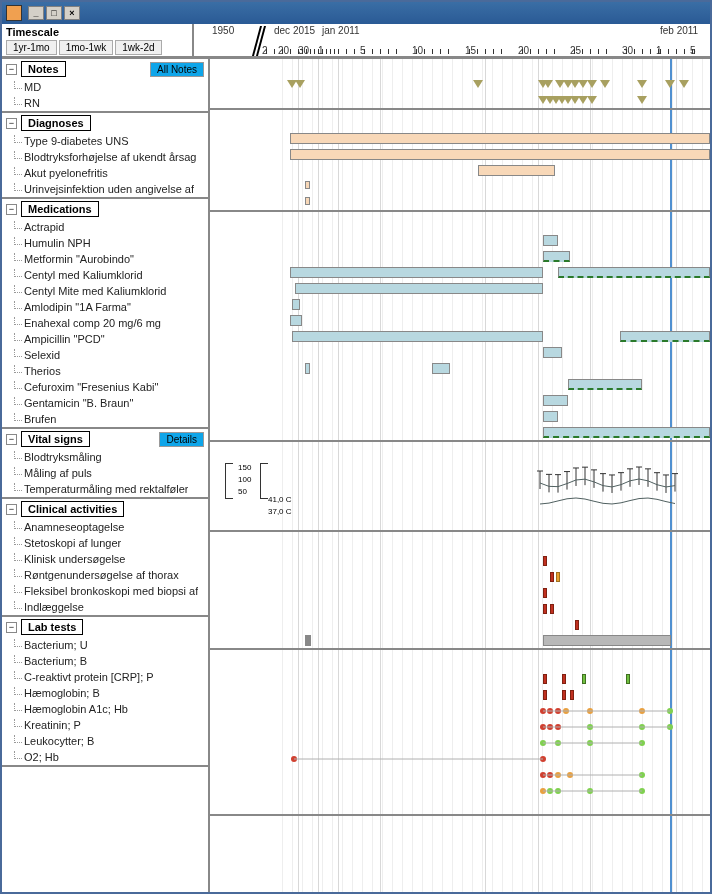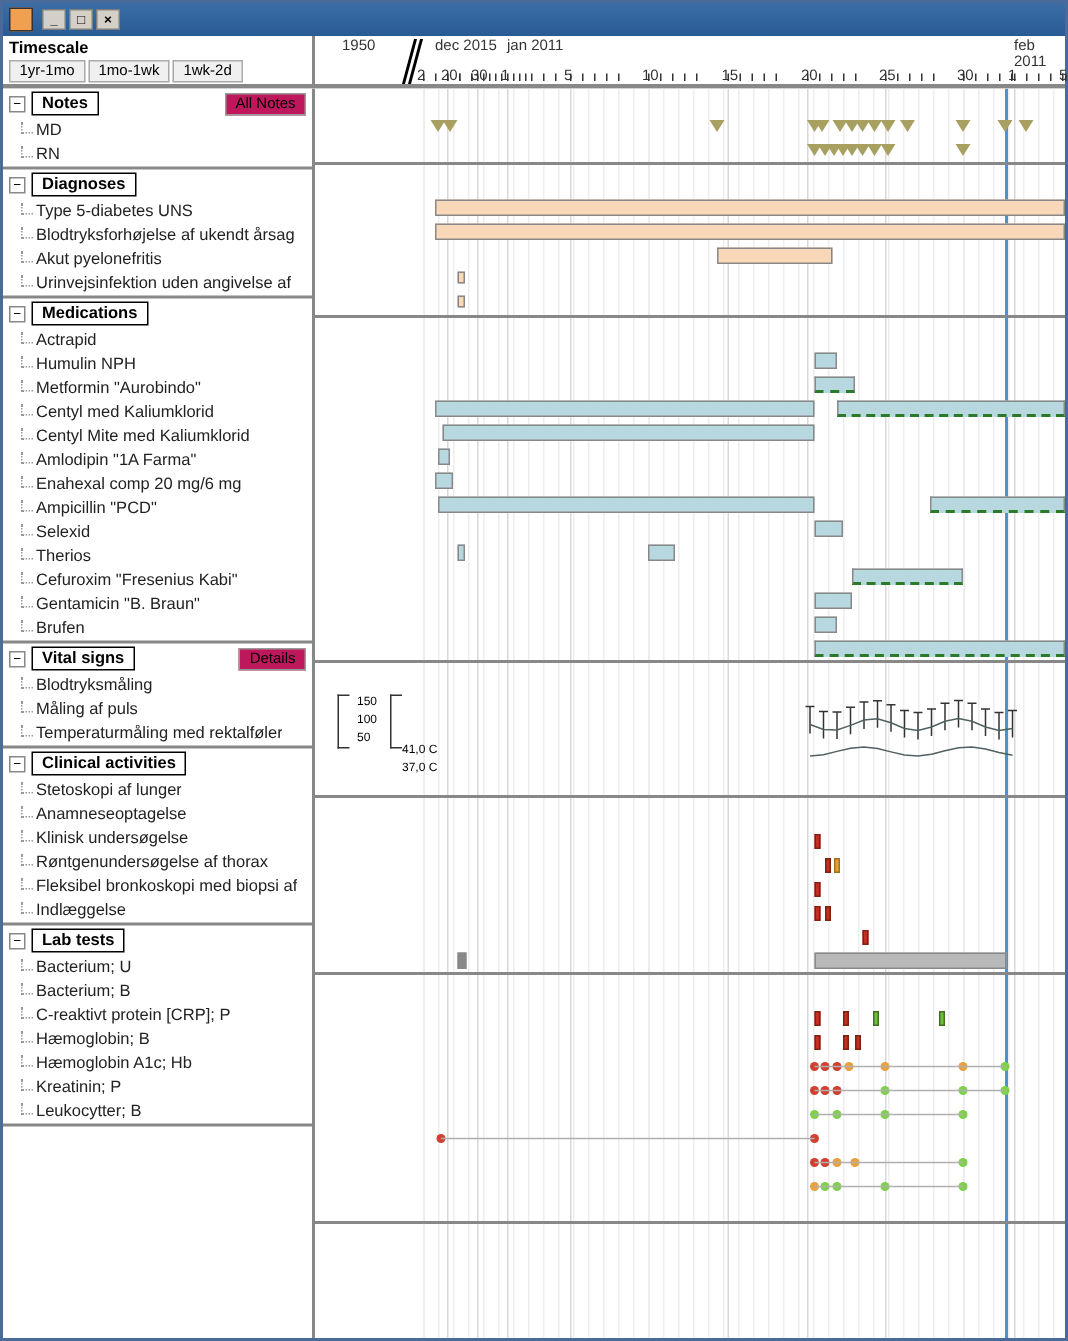--- a/index.html
+++ b/index.html
@@ -5,41 +5,41 @@
 * { box-sizing: border-box; margin: 0; padding: 0; }
 body { font-family: "Segoe UI", Tahoma, sans-serif; font-size: 11px; background: #d4d0c8; }
 .window { width: 712px; height: 894px; border: 2px solid #4a6a9a; background: #fff; display: flex; flex-direction: column; position: relative; }
 .titlebar { background: linear-gradient(to bottom, #3a6ea5, #2a5a95); color: #fff; height: 22px; display: flex; align-items: center; padding: 0 4px; font-weight: bold; font-size: 11px; }
 .titlebar .icon { width: 16px; height: 16px; background: #f0a050; border: 1px solid #333; margin-right: 6px; }
 .titlebar .title { flex: 1; }
 .winctrls { display: flex; gap: 2px; }
 .winctrls div { width: 16px; height: 14px; background: #d4d0c8; border: 1px solid #808080; display: flex; align-items: center; justify-content: center; font-size: 9px; color: #000; cursor: pointer; }
 
 .toolbar { height: 34px; border-bottom: 2px solid #888; display: flex; background: #fff; }
-.left-toolbar { width: 208px; padding: 2px 4px; border-right: 2px solid #888; }
+.left-toolbar { width: 192px; padding: 2px 4px; border-right: 2px solid #888; }
 .left-toolbar .label { font-weight: bold; font-size: 11px; margin-bottom: 2px; }
 .tsbuttons { display: flex; gap: 2px; }
 .tsbuttons div { border: 1px solid #aaa; padding: 1px 6px; background: #f0f0f0; cursor: pointer; font-size: 10px; }
 .right-toolbar { flex: 1; position: relative; background: #fff; }
 .ruler { height: 100%; position: relative; }
 .ruler-label { position: absolute; top: 1px; font-size: 10px; color: #333; }
 .axis-break { position: absolute; left: 60px; top: 0; bottom: 0; width: 12px; }
 .axis-break::before, .axis-break::after { content: ""; position: absolute; width: 2px; height: 30px; background: #000; top: 2px; transform: skewX(-15deg); }
 .axis-break::before { left: 2px; }
 .axis-break::after { left: 6px; }
 
 .main { flex: 1; display: flex; overflow: hidden; border-top: 1px solid #888; }
 .sidebar { width: 208px; border-right: 2px solid #888; background: #fff; overflow: hidden; }
 .timeline { flex: 1; background: #fff; position: relative; overflow: hidden; }
 
 .section { border-bottom: 2px solid #888; }
 .section-header { display: flex; align-items: center; padding: 2px 4px; }
 .expand { width: 11px; height: 11px; border: 1px solid #888; display: flex; align-items: center; justify-content: center; font-size: 9px; line-height: 1; margin-right: 4px; cursor: pointer; background: #fff; }
 .section-title { font-weight: bold; border: 1px solid #000; padding: 1px 6px; background: #fff; }
-.section-header .extra-btn { border: 1px solid #999; padding: 1px 6px; margin-left: auto; background: #be185d; cursor: pointer; font-size: 10px; }
+.section-header .extra-btn { border: 1px solid #999; padding: 1px 6px; margin-left: auto; background: #0ea5e9; cursor: pointer; font-size: 10px; }
 .row { padding: 1px 4px 1px 12px; height: 16px; display: flex; align-items: center; }
 .row .tree-line { width: 8px; border-left: 1px dotted #999; border-bottom: 1px dotted #999; height: 8px; margin-right: 2px; margin-top: -4px; }
 .row-label { white-space: nowrap; overflow: hidden; text-overflow: clip; font-size: 11px; color: #222; }
 
 .timeline-content { position: absolute; inset: 0; }
 .grid-line { position: absolute; top: 0; bottom: 0; width: 1px; background: #d8d8d8; }
 .today-line { position: absolute; top: 0; bottom: 0; width: 2px; background: #5090d0; }
 .section-divider { position: absolute; left: 0; right: 0; height: 2px; background: #888; }
 .bar { position: absolute; height: 11px; top: 2px; border: 1px solid #888; }
 .bar-peach { background: #f8d8b8; }
@@ -183,21 +183,21 @@
             <span class="row-label">RN</span>
           </div>
         </div>
         <div class="section">
           <div class="section-header">
             <div class="expand">−</div>
             <span class="section-title">Diagnoses</span>
           </div>
           <div class="row">
             <div class="tree-line"></div>
-            <span class="row-label">Type 5-diabetes UNS</span>
+            <span class="row-label">Type 9-diabetes UNS</span>
           </div>
           <div class="row">
             <div class="tree-line"></div>
             <span class="row-label">Blodtryksforhøjelse af ukendt årsag</span>
           </div>
           <div class="row">
             <div class="tree-line"></div>
             <span class="row-label">Akut pyelonefritis</span>
           </div>
           <div class="row">
@@ -282,25 +282,25 @@
             <span class="row-label">Temperaturmåling med rektalføler</span>
           </div>
         </div>
         <div class="section">
           <div class="section-header">
             <div class="expand">−</div>
             <span class="section-title">Clinical activities</span>
           </div>
           <div class="row">
             <div class="tree-line"></div>
+            <span class="row-label">Anamneseoptagelse</span>
+          </div>
+          <div class="row">
+            <div class="tree-line"></div>
             <span class="row-label">Stetoskopi af lunger</span>
-          </div>
-          <div class="row">
-            <div class="tree-line"></div>
-            <span class="row-label">Anamneseoptagelse</span>
           </div>
           <div class="row">
             <div class="tree-line"></div>
             <span class="row-label">Klinisk undersøgelse</span>
           </div>
           <div class="row">
             <div class="tree-line"></div>
             <span class="row-label">Røntgenundersøgelse af thorax</span>
           </div>
           <div class="row">
@@ -337,20 +337,24 @@
             <div class="tree-line"></div>
             <span class="row-label">Hæmoglobin A1c; Hb</span>
           </div>
           <div class="row">
             <div class="tree-line"></div>
             <span class="row-label">Kreatinin; P</span>
           </div>
           <div class="row">
             <div class="tree-line"></div>
             <span class="row-label">Leukocytter; B</span>
+          </div>
+          <div class="row">
+            <div class="tree-line"></div>
+            <span class="row-label">O2; Hb</span>
           </div>
         </div>
       </div>
     <div class="timeline" id="timeline">
       <div class="timeline-content" id="tcontent">
           <div class="grid-line" style="left: 72px;"></div>
           <div class="grid-line" style="left: 88px;"></div>
           <div class="grid-line" style="left: 108px;"></div>
           <div class="grid-line" style="left: 128px;"></div>
           <div class="grid-line" style="left: 170px;"></div>

